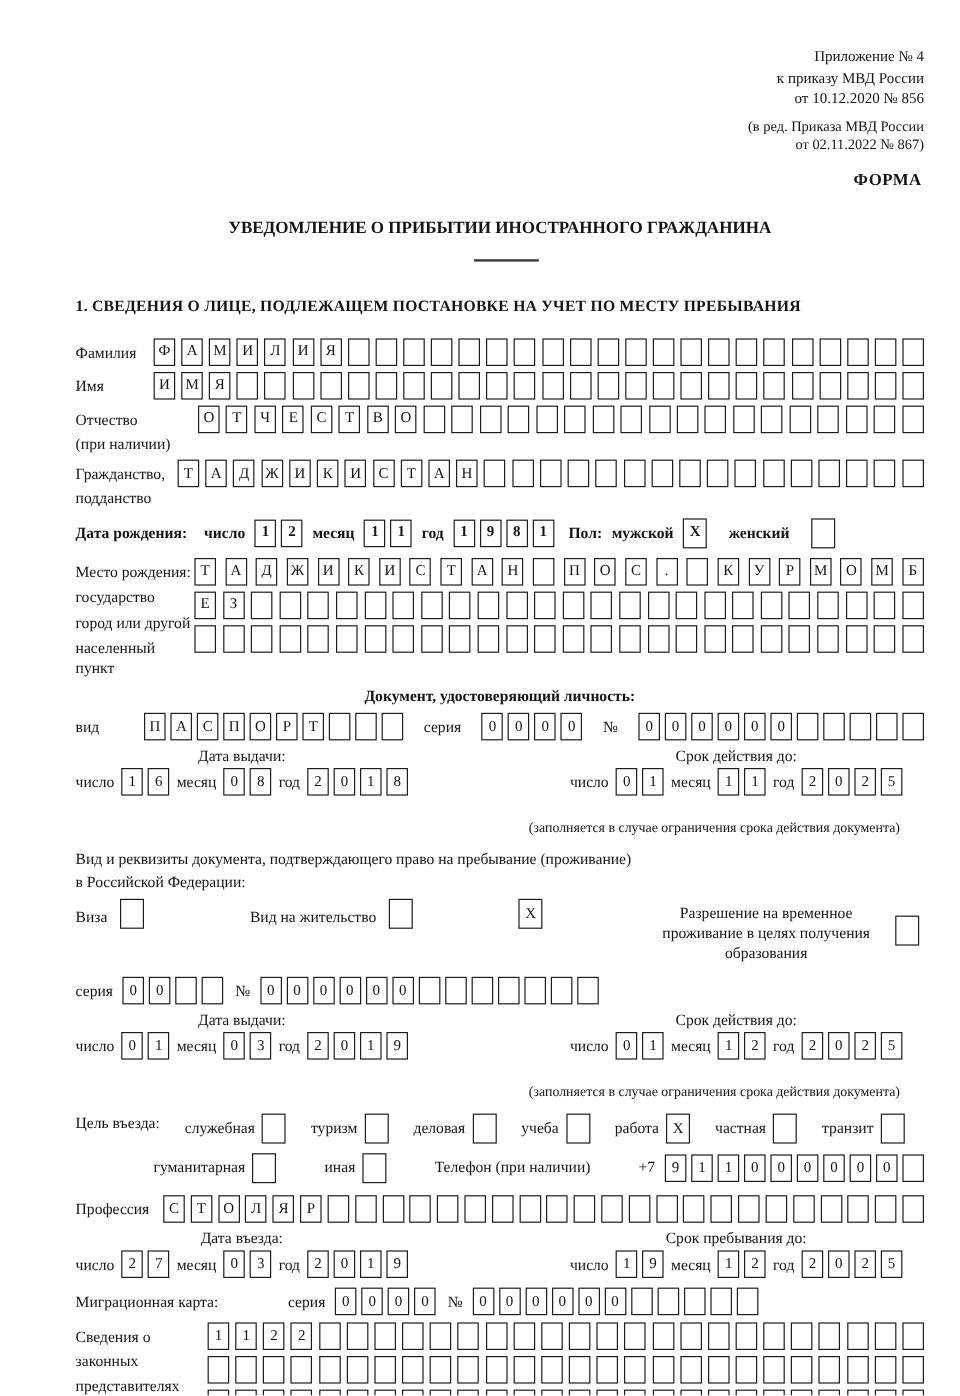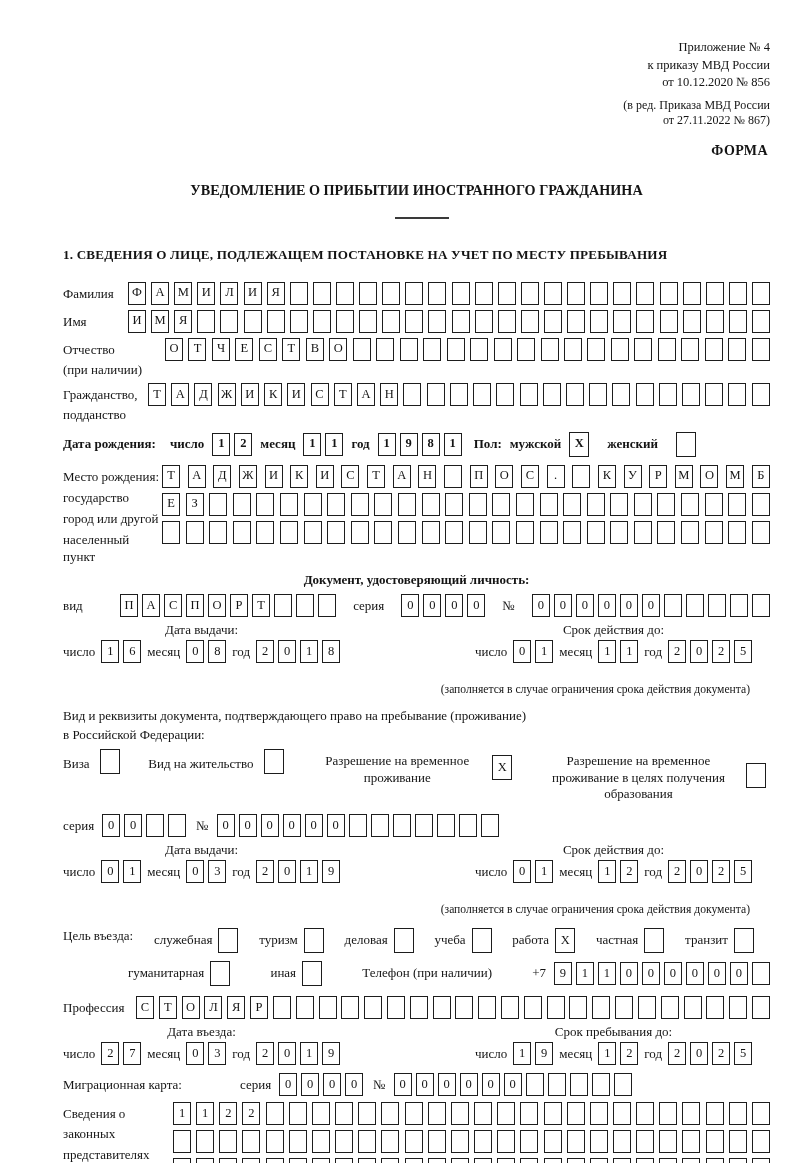--- a/index.html
+++ b/index.html
@@ -66,21 +66,21 @@
 <body>
 
 <div class="page">
 
   <div class="appendix">
     <div class="line">Приложение № 4</div>
     <div class="line">к приказу МВД России</div>
     <div class="line">от 10.12.2020 № 856</div>
     <div class="edition">
       <div>(в ред. Приказа МВД России</div>
-      <div>от 27.11.2022 № 867)</div>
+      <div>от 02.11.2022 № 867)</div>
     </div>
   </div>
 
   <div class="forma">ФОРМА</div>
 
   <div class="title">
     <div>УВЕДОМЛЕНИЕ О ПРИБЫТИИ ИНОСТРАННОГО ГРАЖДАНИНА</div>
     <div><span class="blank-underline"></span></div>
   </div>
 
@@ -445,21 +445,20 @@
           <span class="cell"></span>
         </span>
     </div>
     <div class="option">
       <span class="option-label">Вид на жительство</span>
       <span class="cells checkbox">
           <span class="cell"></span>
         </span>
     </div>
     <div class="option opt-rvp">
-      <span class="option-label">Разрешение на временное проживание</span>
       <span class="cells checkbox">
           <span class="cell">X</span>
         </span>
     </div>
     <div class="option opt-rvp-edu">
       <span class="option-label">Разрешение на временное проживание в целях получения образования</span>
       <span class="cells checkbox">
           <span class="cell"></span>
         </span>
     </div>

